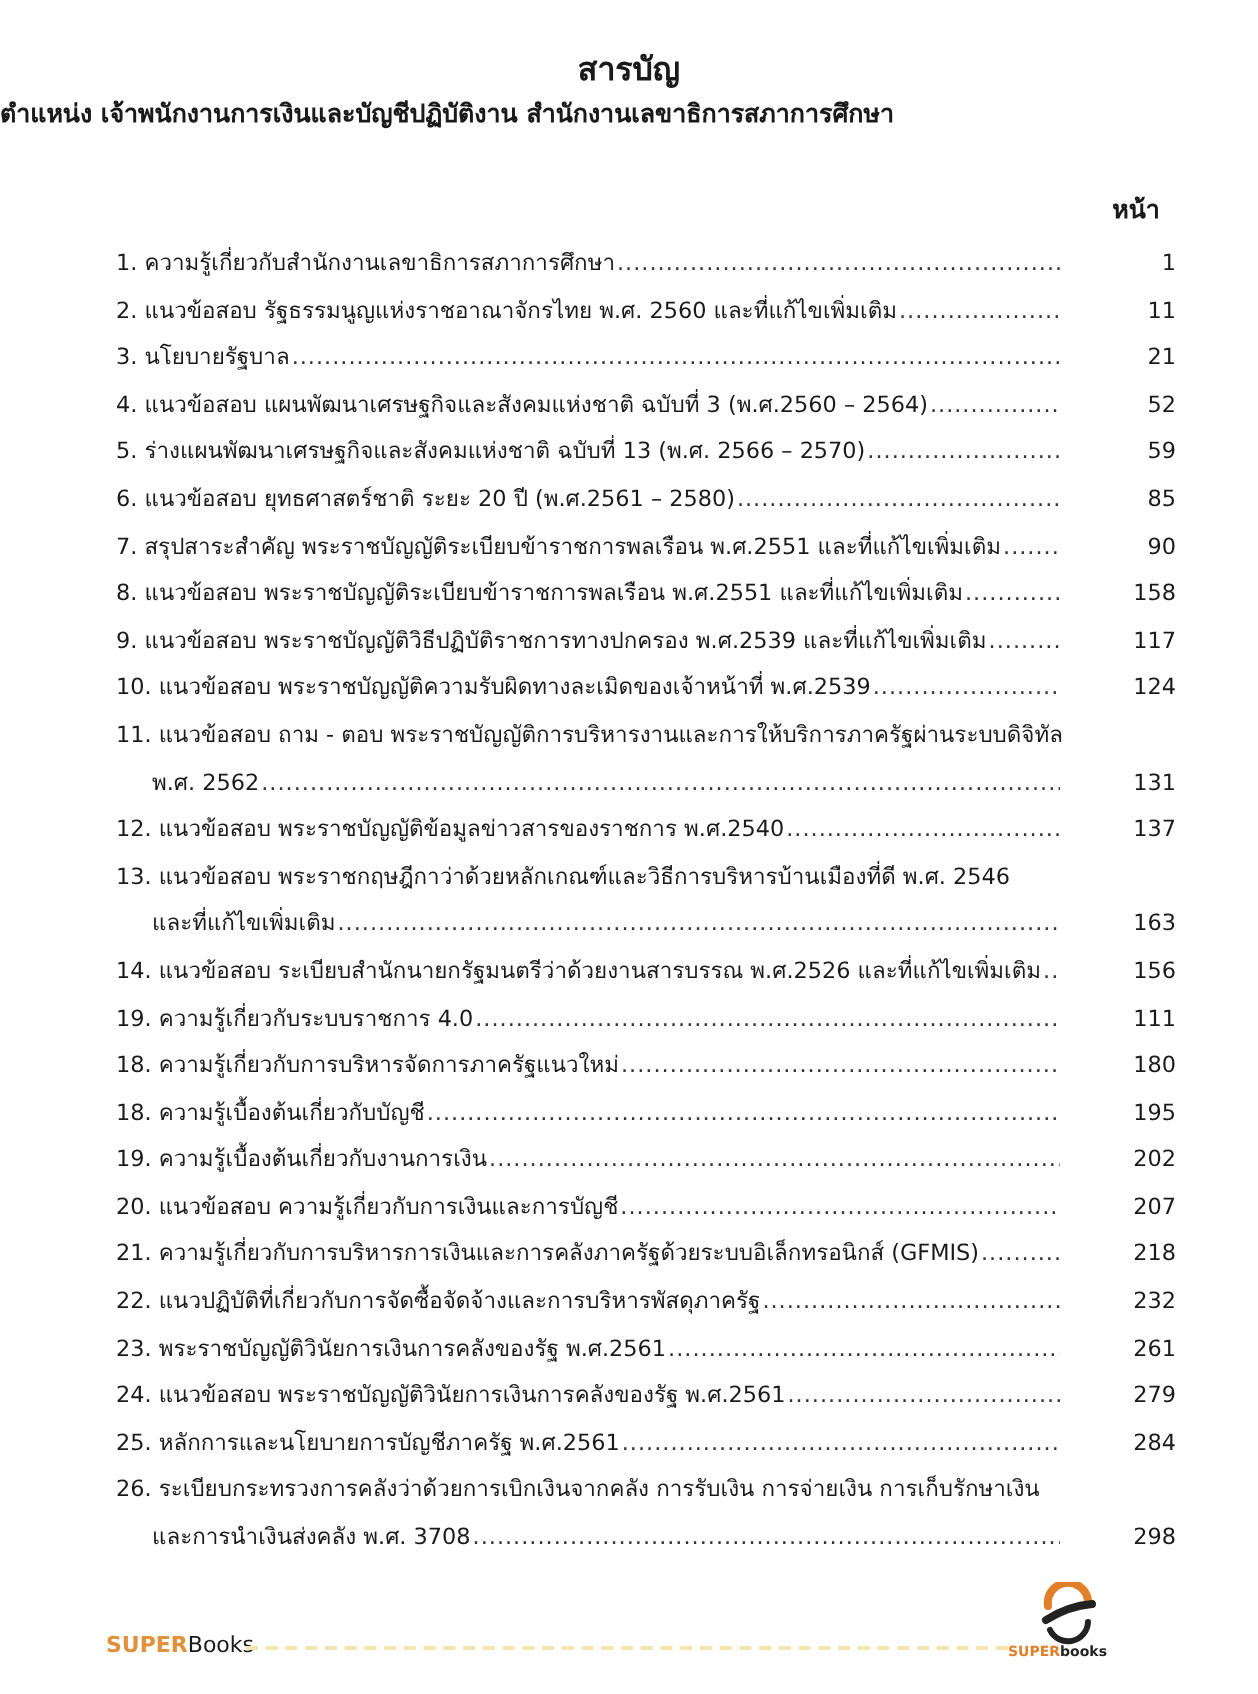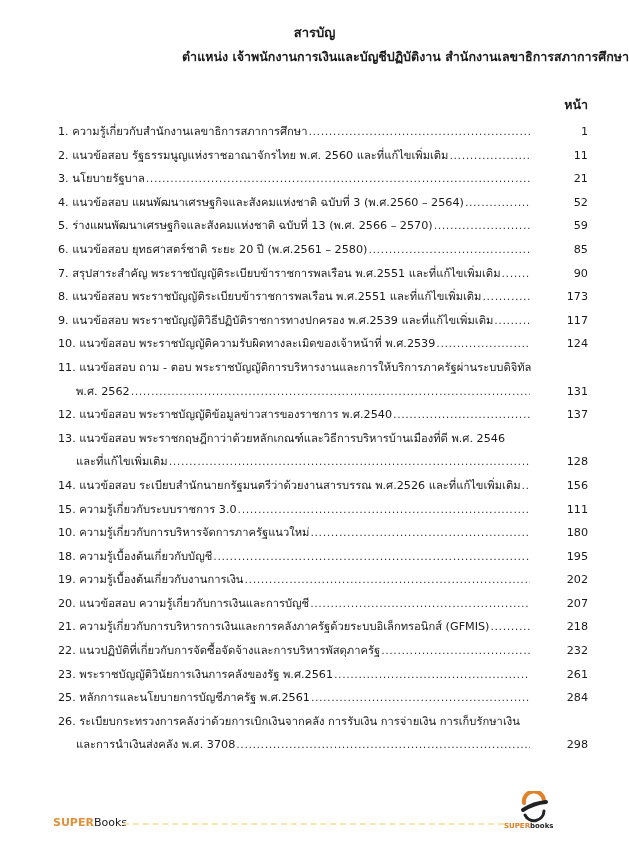--- a/index.html
+++ b/index.html
@@ -1,22 +1,22 @@
 <!DOCTYPE html>
 <html><head>
 <meta charset="utf-8">
 <style>
   html, body { margin: 0; padding: 0; background: #ffffff; }
   body { width: 629px; height: 847px; position: relative; overflow: hidden;
          font-family: "DejaVu Sans", "Liberation Sans", sans-serif; color: #1a1a1a; }
   .title { position: absolute; left: 0; width: 629px; top: 22px; text-align: center;
-           font-size: 13px; font-weight: bold; }
-  .subtitle { position: absolute; left: 0; width: 629px; top: 47px; text-align: right;
+           font-size: 16px; font-weight: bold; }
+  .subtitle { position: absolute; left: 0; width: 629px; top: 47px; text-align: left;
               font-size: 12.5px; font-weight: bold; }
-  .page-header { position: absolute; left: 548px; top: 95px; width: 40px; text-align: right;
+  .page-header { position: absolute; left: 548px; top: 95px; width: 40px; text-align: center;
                  font-size: 12.5px; font-weight: bold; }
   .toc { position: absolute; left: 58px; top: 120px; width: 530px; }
   .entry { position: relative; font-size: 11.2px; line-height: 23.6px; height: 23.6px; }
   .entry.two { height: 47.2px; }
   .line { display: flex; align-items: baseline; height: 23.6px; }
   .line .txt { white-space: nowrap; }
   .line .indent { padding-left: 18px; }
   .dots { flex: 1; overflow: hidden; white-space: nowrap; color: #333; margin-right: 28px;
           margin-left: 1px; letter-spacing: 0.5px; }
   .dots::after { content: "........................................................................................................................................................................................................................"; }
@@ -87,21 +87,21 @@
       <div class="line">
         <span class="txt">7. สรุปสาระสำคัญ พระราชบัญญัติระเบียบข้าราชการพลเรือน พ.ศ.2551 และที่แก้ไขเพิ่มเติม</span>
         <span class="dots"></span>
         <span class="pg">90</span>
       </div>
     </div>
     <div class="entry">
       <div class="line">
         <span class="txt">8. แนวข้อสอบ พระราชบัญญัติระเบียบข้าราชการพลเรือน พ.ศ.2551 และที่แก้ไขเพิ่มเติม</span>
         <span class="dots"></span>
-        <span class="pg">173</span>
+        <span class="pg">158</span>
       </div>
     </div>
     <div class="entry">
       <div class="line">
         <span class="txt">9. แนวข้อสอบ พระราชบัญญัติวิธีปฏิบัติราชการทางปกครอง พ.ศ.2539 และที่แก้ไขเพิ่มเติม</span>
         <span class="dots"></span>
         <span class="pg">117</span>
       </div>
     </div>
     <div class="entry">
@@ -128,40 +128,40 @@
         <span class="pg">137</span>
       </div>
     </div>
     <div class="entry two">
       <div class="line">
         <span class="txt">13. แนวข้อสอบ พระราชกฤษฎีกาว่าด้วยหลักเกณฑ์และวิธีการบริหารบ้านเมืองที่ดี พ.ศ. 2546</span>
       </div>
       <div class="line">
         <span class="txt indent">และที่แก้ไขเพิ่มเติม</span>
         <span class="dots"></span>
-        <span class="pg">128</span>
+        <span class="pg">163</span>
       </div>
     </div>
     <div class="entry">
       <div class="line">
         <span class="txt">14. แนวข้อสอบ ระเบียบสำนักนายกรัฐมนตรีว่าด้วยงานสารบรรณ พ.ศ.2526 และที่แก้ไขเพิ่มเติม</span>
         <span class="dots"></span>
         <span class="pg">156</span>
       </div>
     </div>
     <div class="entry">
       <div class="line">
-        <span class="txt">15. ความรู้เกี่ยวกับระบบราชการ 3.0</span>
+        <span class="txt">19. ความรู้เกี่ยวกับระบบราชการ 4.0</span>
         <span class="dots"></span>
         <span class="pg">111</span>
       </div>
     </div>
     <div class="entry">
       <div class="line">
-        <span class="txt">10. ความรู้เกี่ยวกับการบริหารจัดการภาครัฐแนวใหม่</span>
+        <span class="txt">18. ความรู้เกี่ยวกับการบริหารจัดการภาครัฐแนวใหม่</span>
         <span class="dots"></span>
         <span class="pg">180</span>
       </div>
     </div>
     <div class="entry">
       <div class="line">
         <span class="txt">18. ความรู้เบื้องต้นเกี่ยวกับบัญชี</span>
         <span class="dots"></span>
         <span class="pg">195</span>
       </div>
@@ -192,20 +192,27 @@
         <span class="txt">22. แนวปฏิบัติที่เกี่ยวกับการจัดซื้อจัดจ้างและการบริหารพัสดุภาครัฐ</span>
         <span class="dots"></span>
         <span class="pg">232</span>
       </div>
     </div>
     <div class="entry">
       <div class="line">
         <span class="txt">23. พระราชบัญญัติวินัยการเงินการคลังของรัฐ พ.ศ.2561</span>
         <span class="dots"></span>
         <span class="pg">261</span>
+      </div>
+    </div>
+    <div class="entry">
+      <div class="line">
+        <span class="txt">24. แนวข้อสอบ พระราชบัญญัติวินัยการเงินการคลังของรัฐ พ.ศ.2561</span>
+        <span class="dots"></span>
+        <span class="pg">279</span>
       </div>
     </div>
     <div class="entry">
       <div class="line">
         <span class="txt">25. หลักการและนโยบายการบัญชีภาครัฐ พ.ศ.2561</span>
         <span class="dots"></span>
         <span class="pg">284</span>
       </div>
     </div>
     <div class="entry two">

